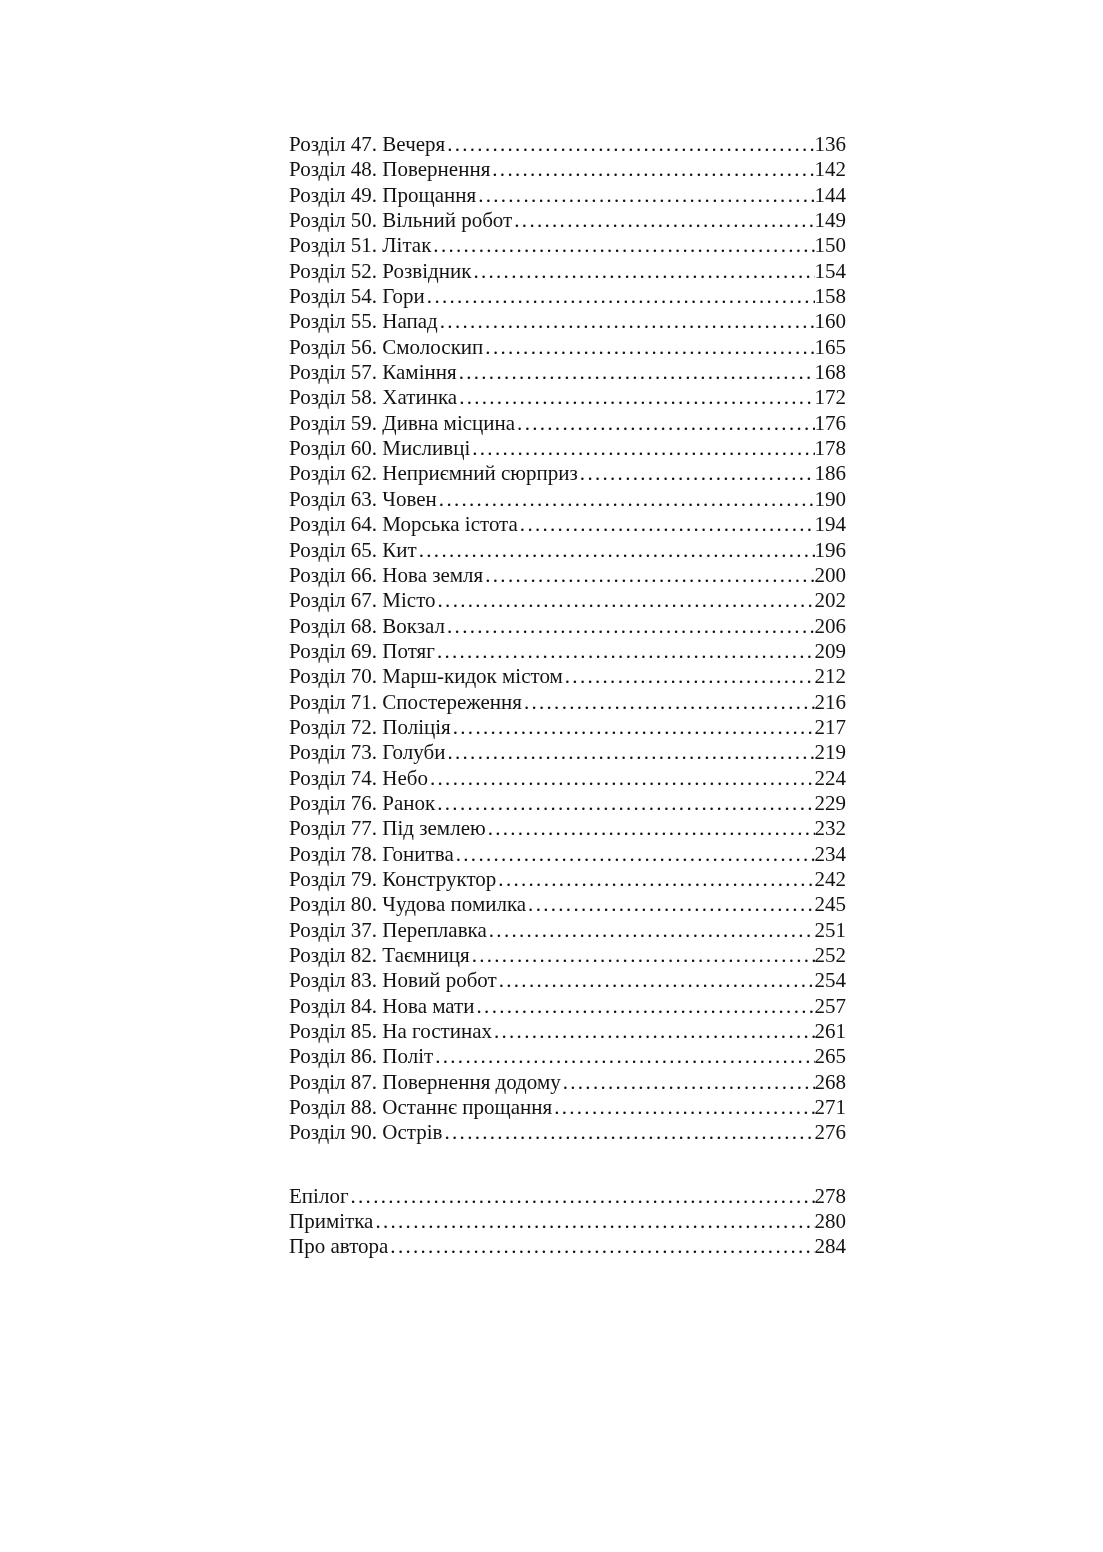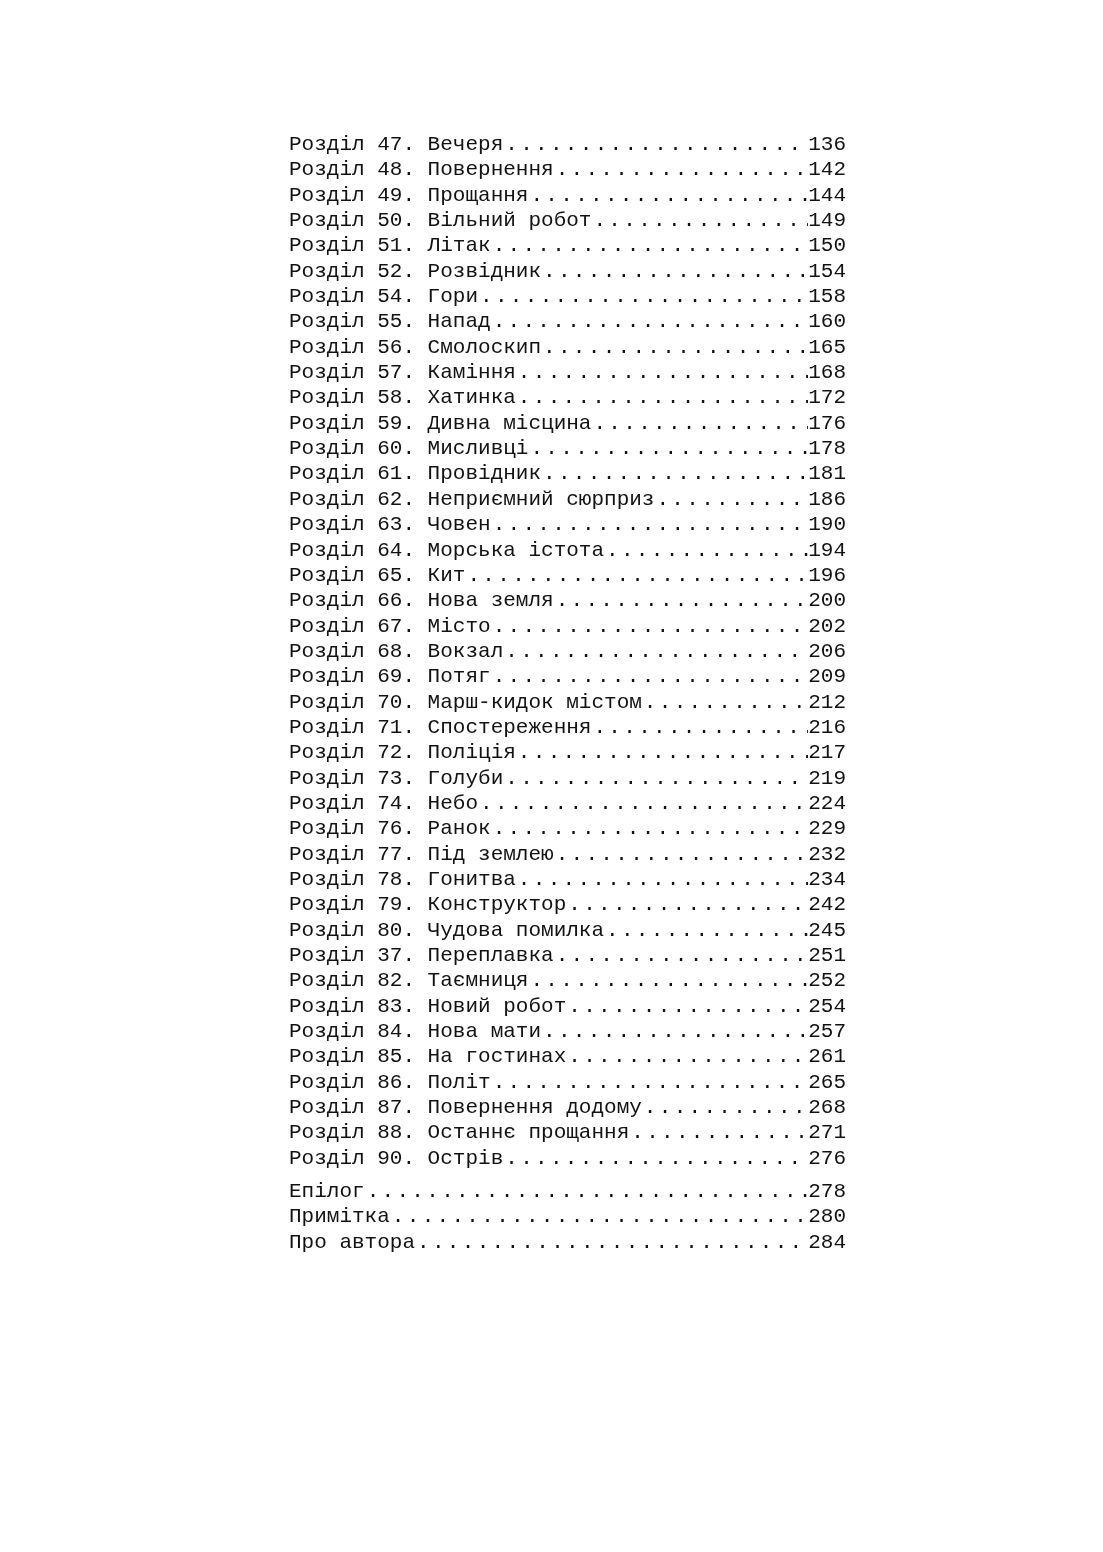--- a/index.html
+++ b/index.html
@@ -17,21 +17,20 @@
     inset: 0;
     background: #ffffff;
   }
   .toc {
     position: absolute;
     left: 289px;
     top: 132px;
     width: 557px;
     font-size: 21px;
     line-height: 25.35px;
-    font-family: Liberation Mono, monospace;
   }
   .toc-row {
     display: flex;
     align-items: baseline;
     width: 100%;
   }
   .toc-label {
     white-space: nowrap;
     flex: 0 0 auto;
   }
@@ -44,21 +43,21 @@
   .toc-dots::after {
     content: "..........................................................................................................................";
     letter-spacing: 2.3px;
     margin-left: 2px;
   }
   .toc-page-num {
     white-space: nowrap;
     flex: 0 0 auto;
   }
   .back-matter {
-    margin-top: 8px;
+    margin-top: 38px;
   }
 </style>
 </head>
 <body>
 
 <div class="page">
   <div class="toc">
 
     <div class="toc-section chapters">
 
@@ -134,25 +133,20 @@
           <span class="toc-dots"></span>
           <span class="toc-page-num">176</span>
         </div>
 
         <div class="toc-row">
           <span class="toc-label">Розділ 60. Мисливці</span>
           <span class="toc-dots"></span>
           <span class="toc-page-num">178</span>
         </div>
 
-        <div class="toc-row">
-          <span class="toc-label">Розділ 61. Провідник</span>
-          <span class="toc-dots"></span>
-          <span class="toc-page-num">181</span>
-        </div>
 
         <div class="toc-row">
           <span class="toc-label">Розділ 62. Неприємний сюрприз</span>
           <span class="toc-dots"></span>
           <span class="toc-page-num">186</span>
         </div>
 
         <div class="toc-row">
           <span class="toc-label">Розділ 63. Човен</span>
           <span class="toc-dots"></span>

